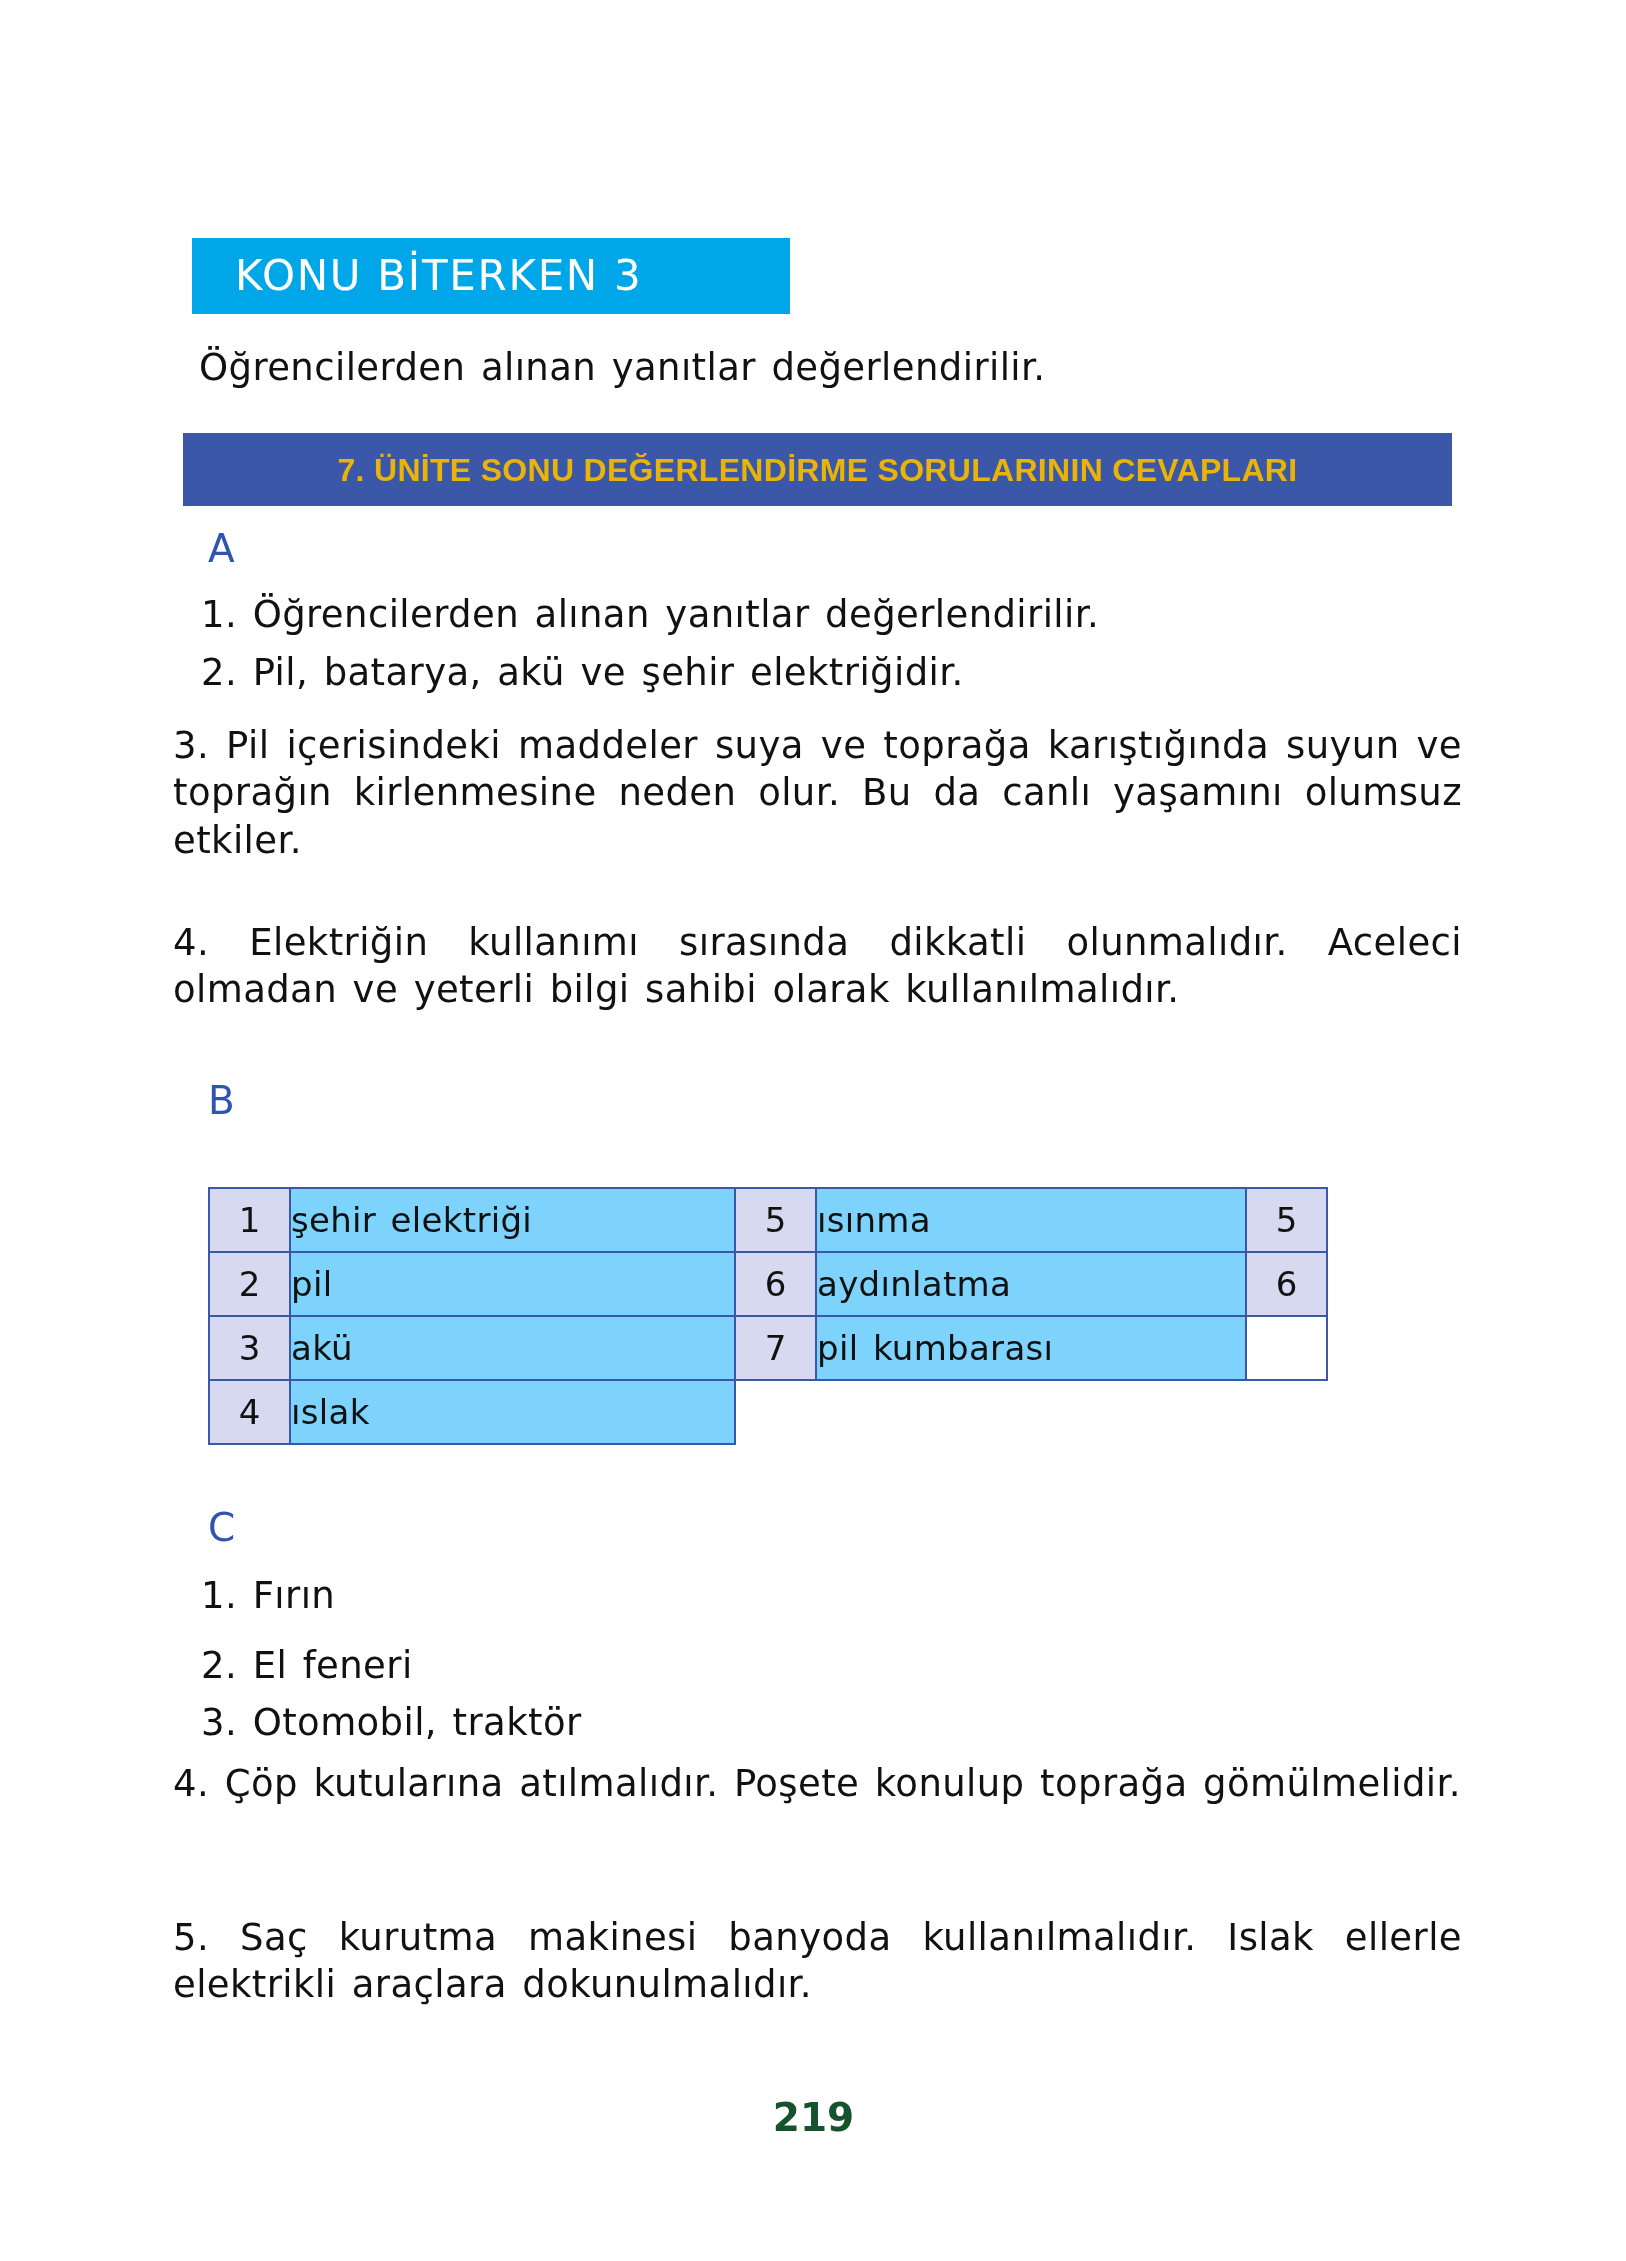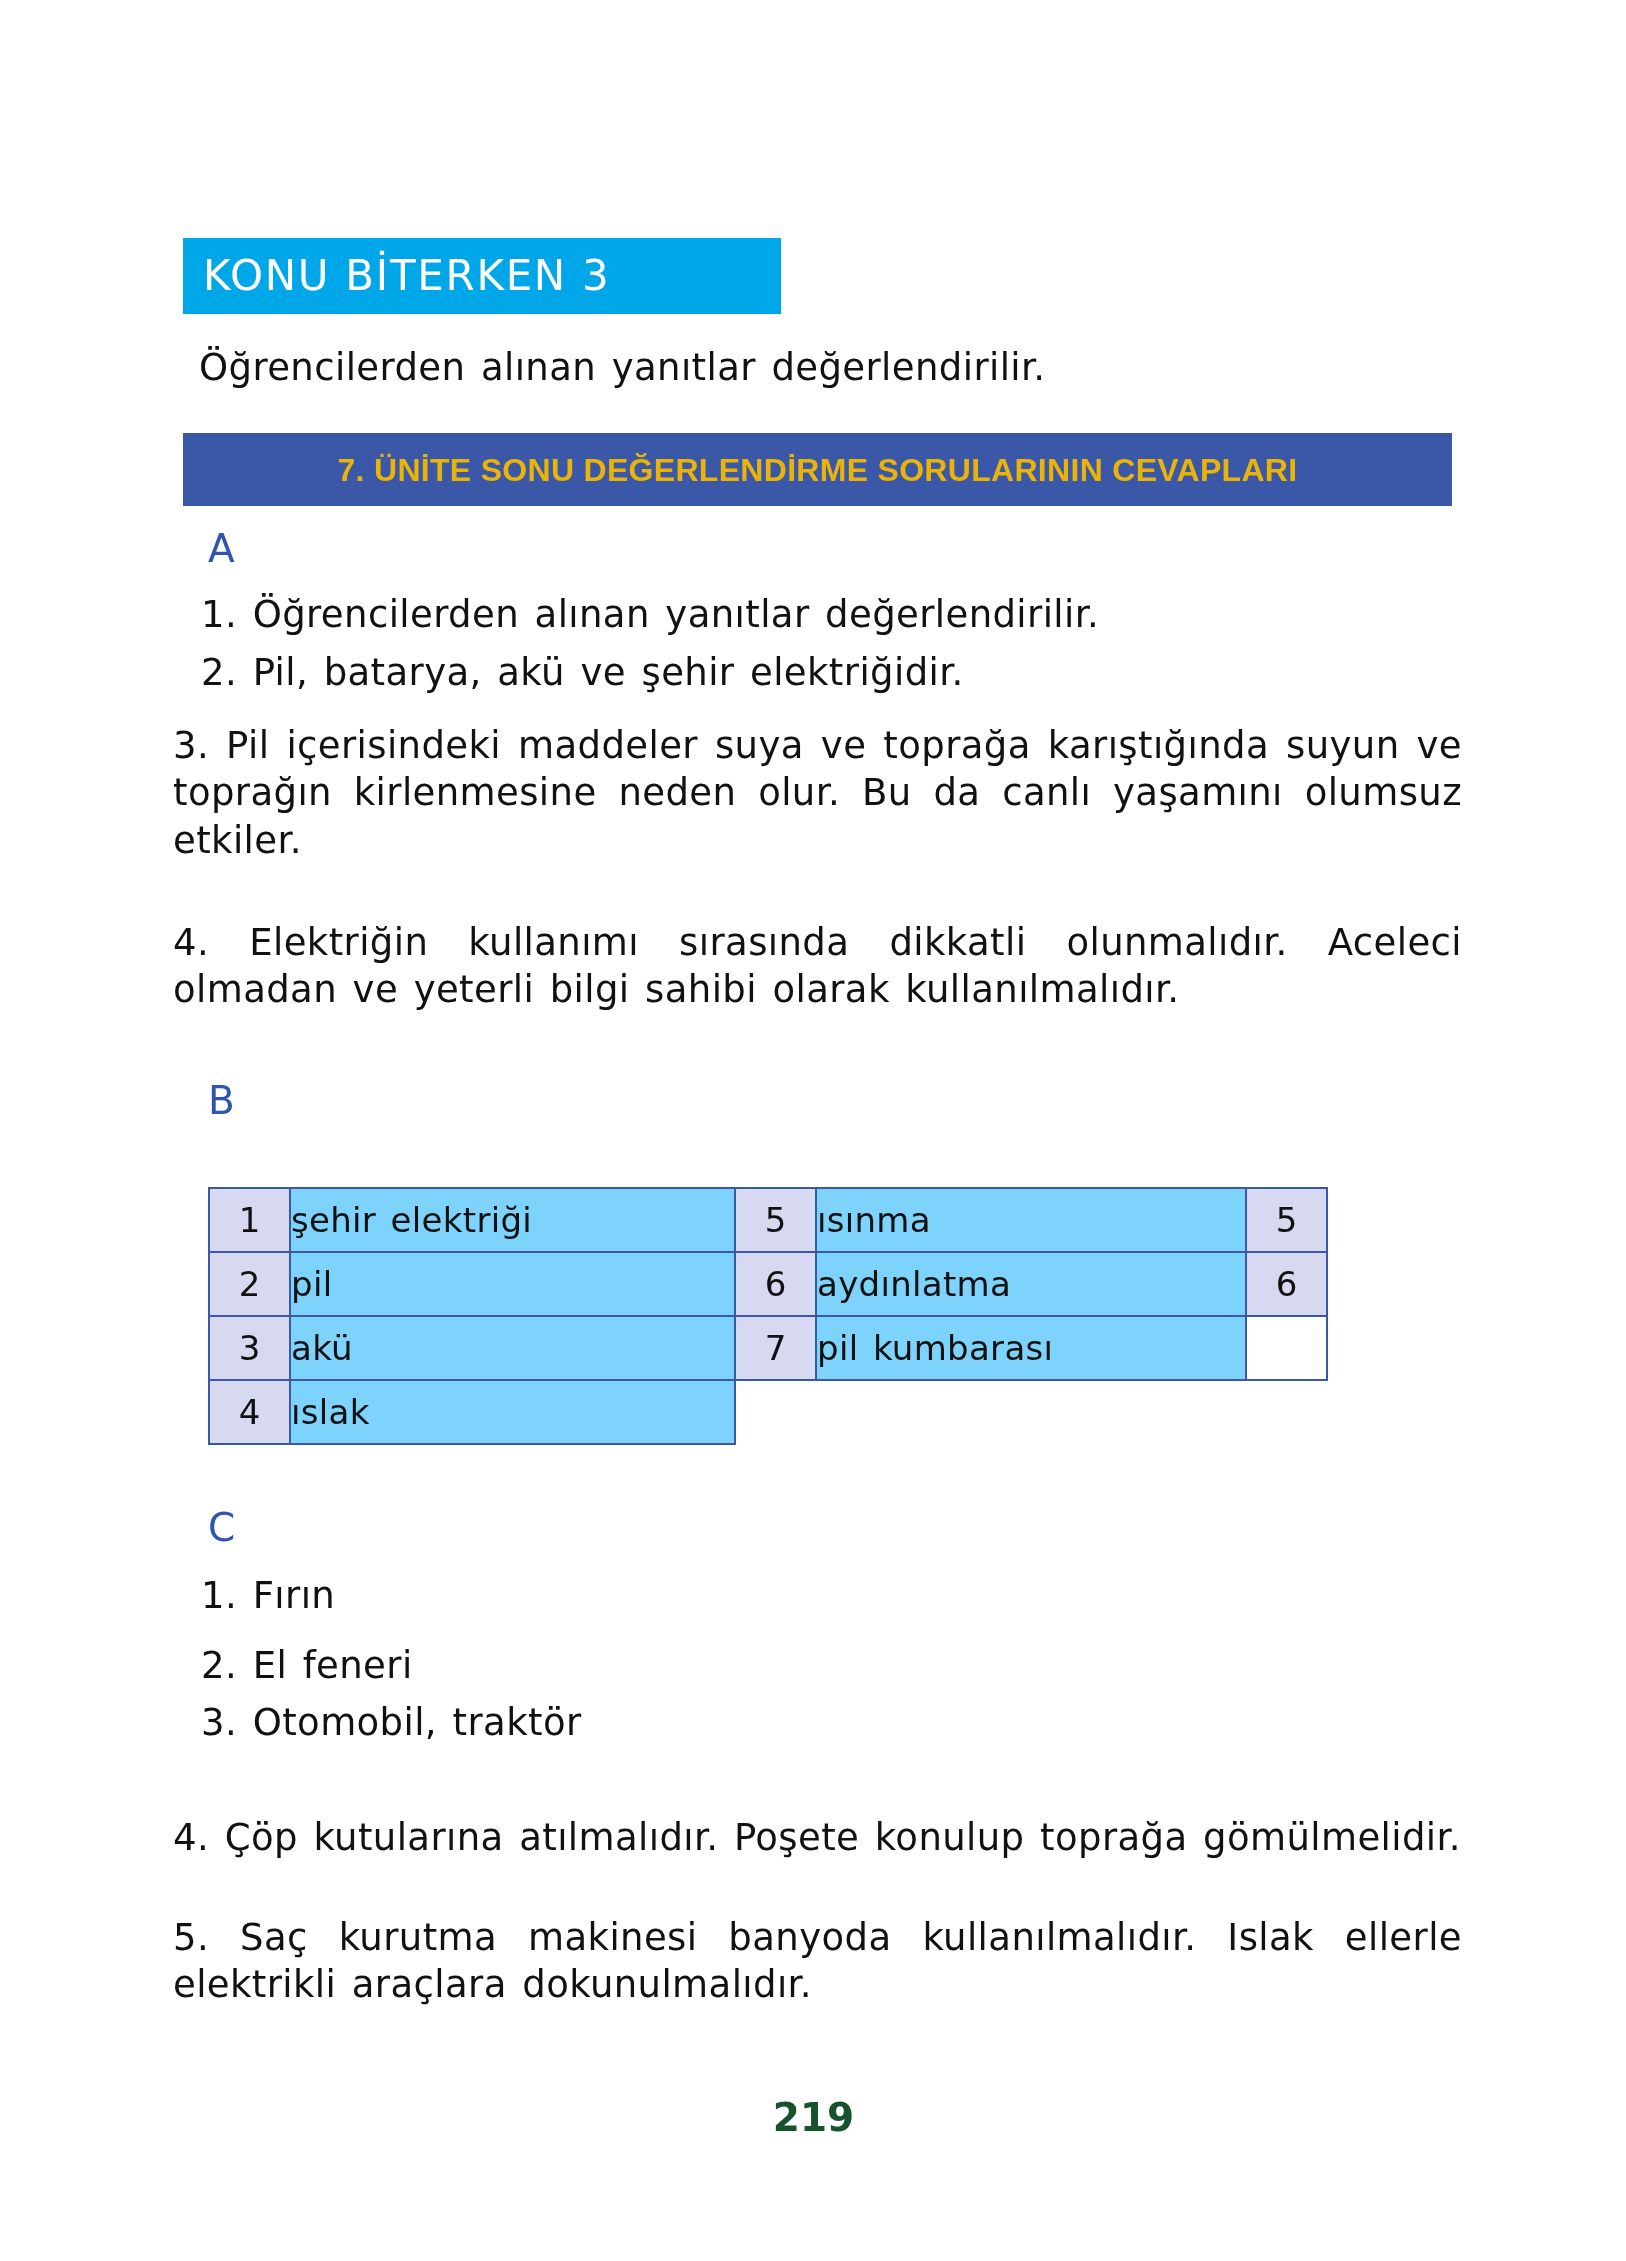--- a/index.html
+++ b/index.html
@@ -20,29 +20,29 @@
     position: absolute;
     left: 0; top: 0;
     width: 1627px;
     height: 2261px;
     background: #ffffff;
   }
 
   
   .topic-banner {
     position: absolute;
-    left: 183px;
+    left: 192px;
     top: 238px;
     width: 598px;
     height: 76px;
     background: #00a7e8;
     display: flex;
     align-items: center;
     box-sizing: border-box;
-    padding-left: 20px;
+    padding-left: 43px;
   }
   .topic-banner-label {
     color: #ffffff;
     font-size: 42px;
     font-weight: 400;
     letter-spacing: 1.7px;
     font-family: "DejaVu Sans", sans-serif;
     line-height: 1;
   }
 
@@ -143,21 +143,21 @@
   }
   .no-border {
     border: none !important;
     background: transparent !important;
   }
 
   
   .c1 { left: 201px; top: 1572px; width: 1263px; }
   .c2 { left: 201px; top: 1642px; width: 1263px; }
   .c3 { left: 201px; top: 1699px; width: 1263px; }
-  .c4 { left: 173px; top: 1814px; width: 1289px; text-align: justify; }
+  .c4 { left: 173px; top: 1760px; width: 1289px; text-align: justify; }
   .c5 { left: 173px; top: 1914px; width: 1289px; text-align: justify; }
 
   
   .page-number {
     position: absolute;
     left: 0;
     top: 2095px;
     width: 1627px;
     text-align: center;
     font-size: 39px;

